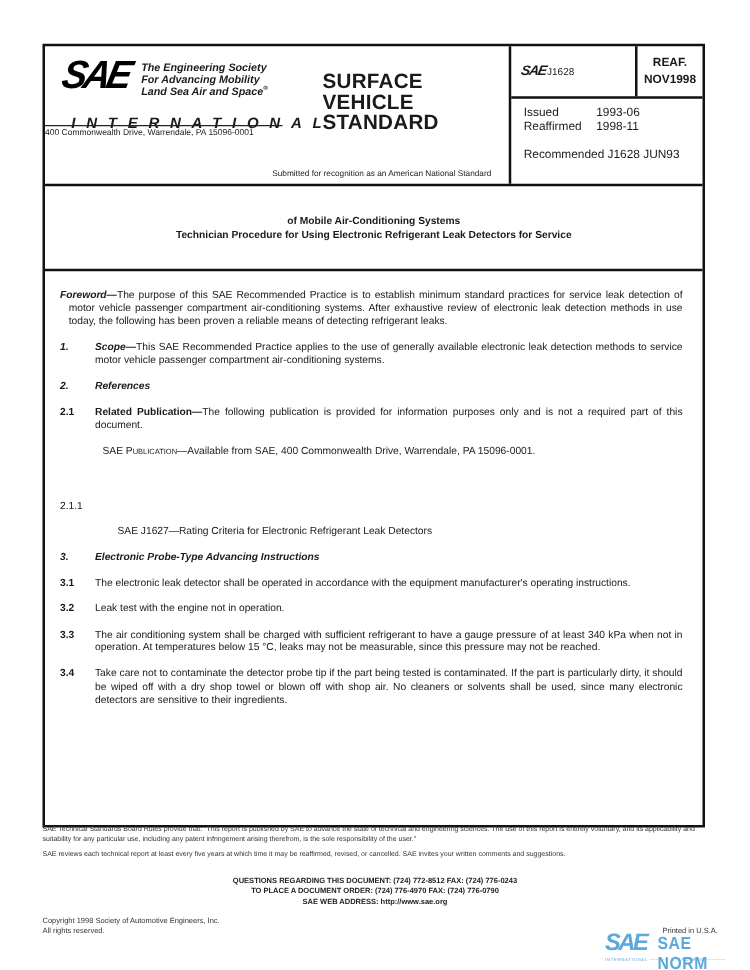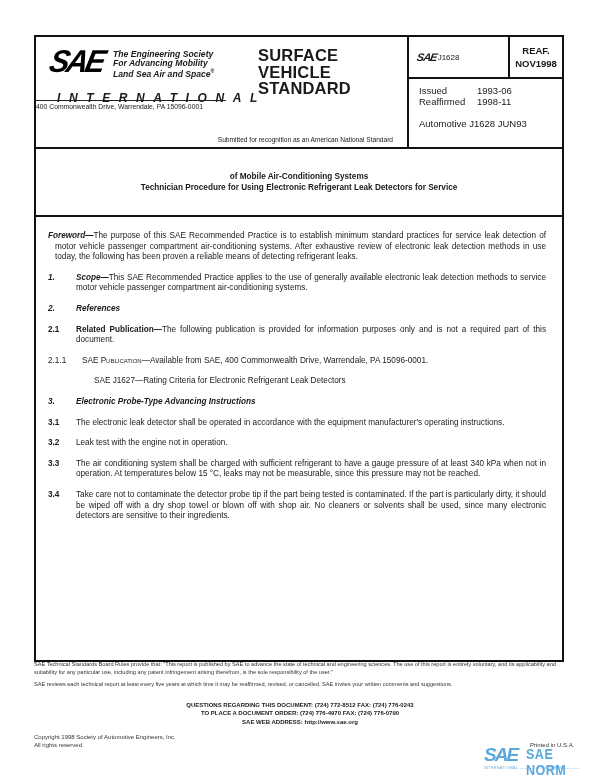--- a/index.html
+++ b/index.html
@@ -18,34 +18,34 @@
   .hr-row { display: flex; }
   .hr-row .k { width: 58px; }
 
   .sae-logo { position: absolute; left: 14px; top: 12px; }
   .sae-mark { font-family: "Liberation Sans", sans-serif; font-weight: 900; font-style: italic;
               font-size: 30px; letter-spacing: -3px; line-height: 24px; transform: skewX(-12deg) scaleY(1.05);
               display: inline-block; color: #000; }
   .sae-tag { position: absolute; left: 63px; top: 1px; font-style: italic; font-weight: bold; font-size: 8.6px; line-height: 8.6px; width: 110px; }
   .sae-intl { position: absolute; left: 7px; top: 42px; font-style: italic; font-weight: bold; font-size: 12px; letter-spacing: 8.6px; }
   .sae-addr { position: absolute; left: 0; top: 63px; width: 190px; border-top: 1px solid #222; padding-top: 2px; font-size: 6.8px; }
-  .std-title { position: absolute; left: 222px; top: 10px; font-weight: bold; font-size: 16.5px; line-height: 16.5px; letter-spacing: 0.2px; }
+  .std-title { position: absolute; left: 222px; top: 20px; font-weight: bold; font-size: 16.5px; line-height: 16.5px; letter-spacing: 0.2px; }
   .submitted { position: absolute; right: 14px; bottom: 4px; font-size: 6.6px; }
 
   .sae-small { font-weight: 900; font-style: italic; font-size: 11px; letter-spacing: -1px; transform: skewX(-10deg); display: inline-block; }
   .doc-num { font-size: 8px; margin-left: 1px; font-weight: normal; }
 
   #title-box { height: 66px; border-bottom: 2px solid #111; display: flex; align-items: center; justify-content: center;
                text-align: center; font-weight: bold; font-size: 8.2px; line-height: 11px; }
   #body { height: 443px; padding: 14px 16px 16px 12px; font-size: 8.2px; line-height: 10.6px; box-sizing: border-box; }
   .para { margin: 0 0 10px 0; text-align: justify; }
   .hang { display: flex; margin-bottom: 10px; }
   .hang .num { width: 28px; flex: none; font-weight: bold; }
   .hang .num.it { font-style: italic; }
-  .hang .num.plain { font-weight: normal; width: 34px; }
+  .hang .num.plain { font-weight: normal; width: 34px; margin-top: 44px; }
   .hang .txt { flex: 1; text-align: justify; }
   .it-bold { font-weight: bold; font-style: italic; }
   .bold { font-weight: bold; }
   .sc { font-variant: small-caps; }
   .indent-ref { padding-left: 46px; margin-bottom: 10px; }
   .fw-indent { text-indent: -7px; padding-left: 7px; }
 
   #footer-notes { position: absolute; left: 34px; top: 661px; width: 532px; font-size: 5.6px; line-height: 7.6px; color: #333; }
   #footer-notes p { margin: 0 0 5px 0; }
   #contact { position: absolute; left: 0; width: 600px; top: 701px; text-align: center; font-size: 6px; line-height: 8.4px; font-weight: bold; color: #222; }
@@ -93,21 +93,21 @@
       </div>
       <div class="hr-bottom">
         <div class="hr-row">
           <span class="k">Issued</span>
           <span>1993-06</span>
         </div>
         <div class="hr-row">
           <span class="k">Reaffirmed</span>
           <span>1998-11</span>
         </div>
-        <div style="margin-top:11px">Automotive J1628 JUN93</div>
+        <div style="margin-top:11px">Recommended J1628 JUN93</div>
       </div>
     </div>
   </div>
 
   <div id="title-box">
     <div>
       <div>of Mobile Air-Conditioning Systems</div>
       <div>Technician Procedure for Using Electronic Refrigerant Leak Detectors for Service</div>
     </div>
   </div>

